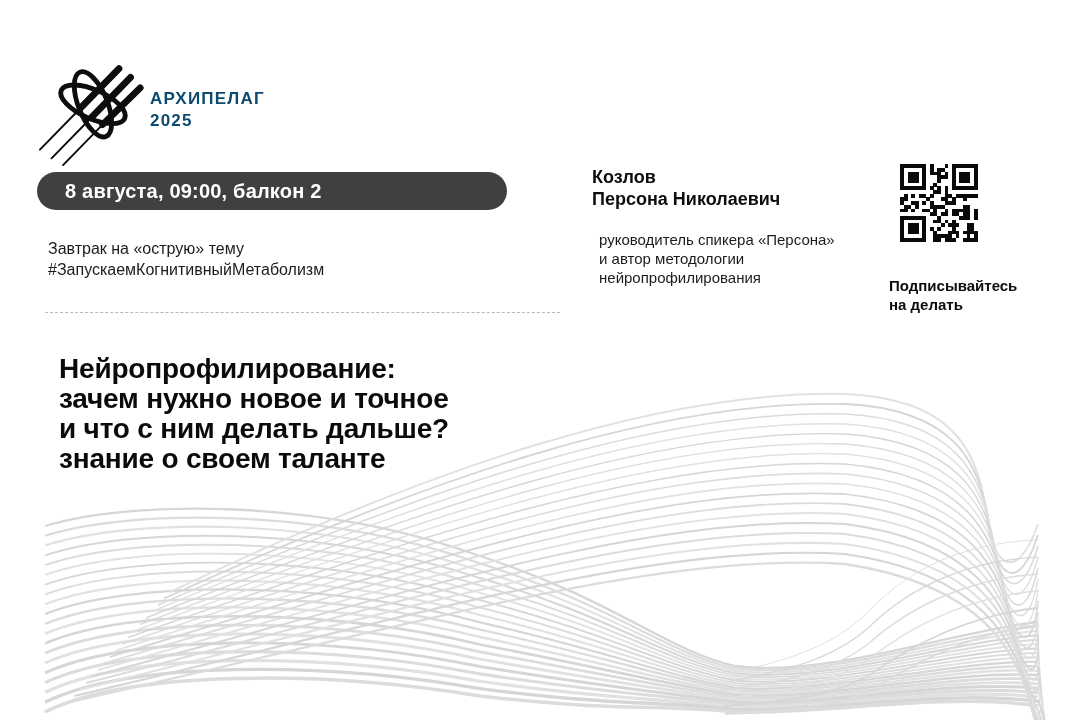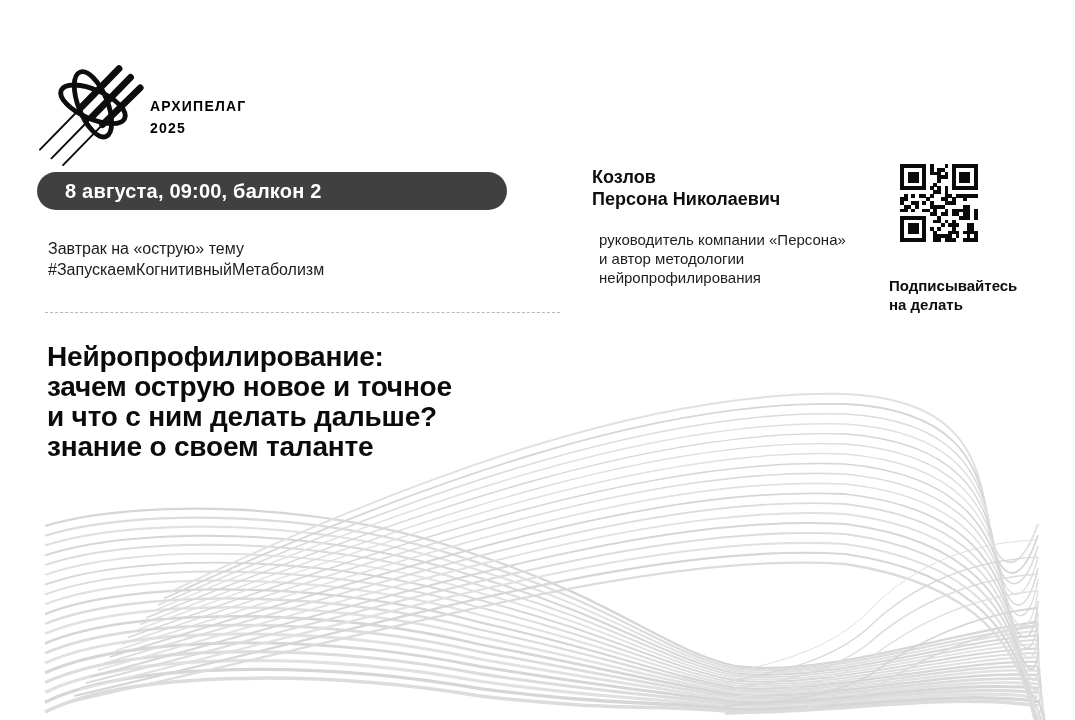--- a/index.html
+++ b/index.html
@@ -5,22 +5,22 @@
   html,body{margin:0;padding:0;background:#fff;}
   .slide{
     position:relative;width:1075px;height:720px;overflow:hidden;background:#ffffff;
     font-family:"Liberation Sans",sans-serif;color:#111;
   }
   #waves{position:absolute;left:0;top:0;width:1075px;height:720px;z-index:0;}
 
   
   .logo-mark{position:absolute;left:38px;top:56px;width:108px;height:114px;z-index:1;}
   .wordmark{
-    position:absolute;left:150px;top:95px;z-index:1;
-    font-size:14px;font-weight:700;line-height:22px;letter-spacing:1.2px;color:#000000;
+    position:absolute;left:150px;top:88px;z-index:1;
+    font-size:17px;font-weight:700;line-height:22px;letter-spacing:1.2px;color:#0c4a6e;
   }
 
   
   .badge{
     position:absolute;left:37px;top:172px;width:470px;height:38px;box-sizing:border-box;
     background:#404040;border-radius:19px;z-index:1;
     display:flex;align-items:center;padding-left:28px;
   }
   .badge span{color:#ffffff;font-size:20px;font-weight:700;letter-spacing:.2px;}
 
@@ -28,21 +28,21 @@
     position:absolute;left:48px;top:238px;z-index:1;
     font-size:16px;line-height:21px;color:#1c1c1c;
   }
 
   .divider{
     position:absolute;left:45px;top:312px;width:515px;height:0;z-index:1;
     border-top:1px dashed #b8b8b8;
   }
 
   .title{
-    position:absolute;left:47px;top:342px;margin:0;z-index:1;
+    position:absolute;left:47px;top:342px;margin:12px;z-index:1;
     font-size:28px;font-weight:700;line-height:30px;letter-spacing:-0.2px;color:#0b0b0b;
   }
 
   .speaker-name{
     position:absolute;left:592px;top:166px;z-index:1;
     font-size:18px;font-weight:700;line-height:22px;color:#0d0d0d;
   }
   .speaker-bio{
     position:absolute;left:599px;top:230px;z-index:1;
     font-size:15px;line-height:19px;color:#1c1c1c;
@@ -131,31 +131,31 @@
 
   <div class="format">
     <div>Завтрак на «острую» тему</div>
     <div>#ЗапускаемКогнитивныйМетаболизм</div>
   </div>
 
   <div class="divider"></div>
 
   <h1 class="title">
     <div>Нейропрофилирование:</div>
-    <div>зачем острую новое и точное</div>
+    <div>зачем нужно новое и точное</div>
     <div>и что с ним делать дальше?</div>
     <div>знание о своем таланте</div>
   </h1>
 
   <div class="speaker-name">
     <div>Козлов</div>
     <div>Персона Николаевич</div>
   </div>
   <div class="speaker-bio">
-    <div>руководитель компании «Персона»</div>
+    <div>руководитель спикера «Персона»</div>
     <div>и автор методологии</div>
     <div>нейропрофилирования</div>
   </div>
 
   <svg id="qr" class="qr" viewBox="0 0 25 25" shape-rendering="crispEdges" xmlns="http://www.w3.org/2000/svg">
       <rect width="25" height="25" fill="#ffffff"></rect>
       <rect x="2" y="2" width="7" height="7" fill="#0a0a0a"></rect>
       <rect x="3" y="3" width="5" height="5" fill="#ffffff"></rect>
       <rect x="4" y="4" width="3" height="3" fill="#0a0a0a"></rect>
       <rect x="16" y="2" width="7" height="7" fill="#0a0a0a"></rect>

